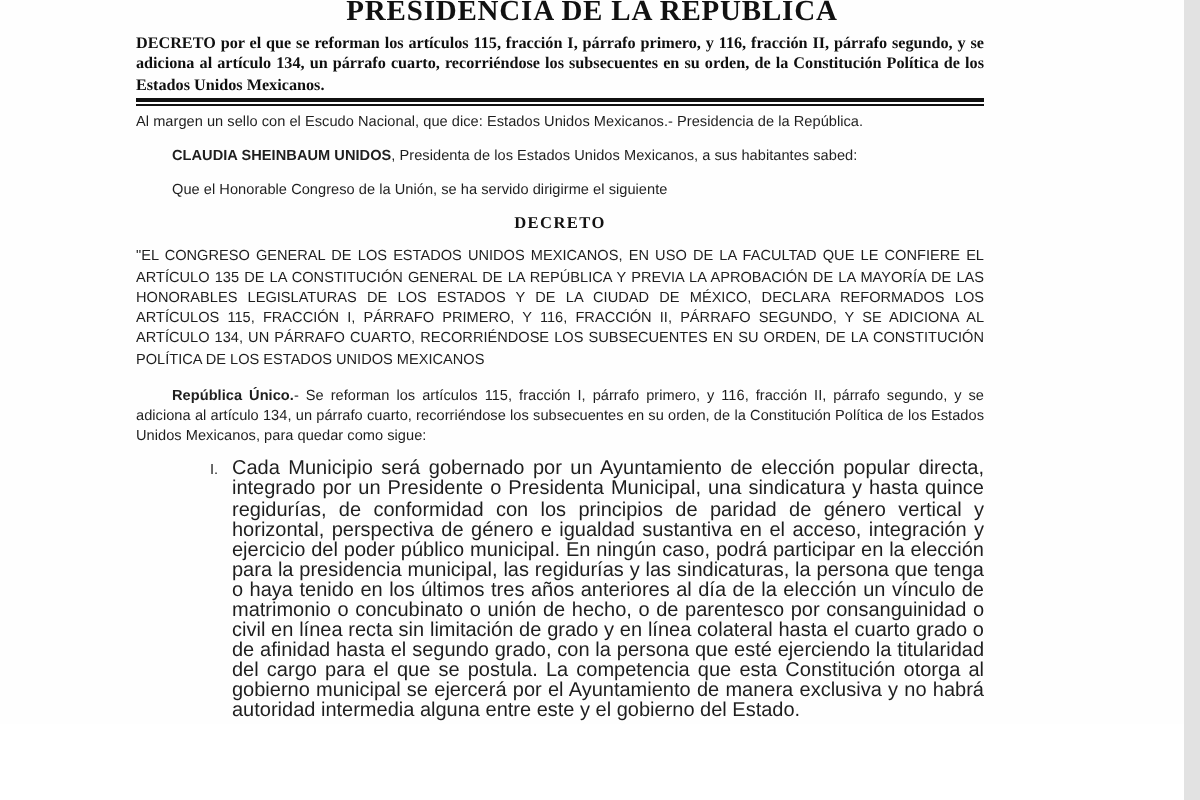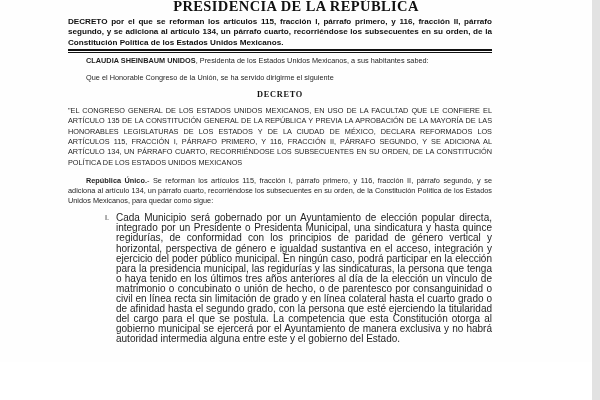--- a/index.html
+++ b/index.html
@@ -49,21 +49,21 @@
     top: -2px;
     left: 0;
     right: 0;
   }
 
   .decreto-head {
     position: absolute;
     top: 17px;
     left: 68px;
     width: 424px;
-    font-family: Liberation Sans, sans-serif;
+    font-family: Liberation Serif, serif;
     font-weight: bold;
     font-size: 8.1px;
     line-height: 10.4px;
     text-align: justify;
     text-align-last: left;
     color: #0f0f0f;
   }
 
   .rule-double {
     position: absolute;
@@ -155,20 +155,21 @@
 <div class="page-sheet">
 
   <h1 class="doc-title">PRESIDENCIA DE LA REPÚBLICA</h1>
 
   <div class="decreto-head">DECRETO por el que se reforman los artículos 115, fracción I, párrafo primero, y 116, fracción II, párrafo segundo, y se adiciona al artículo 134, un párrafo cuarto, recorriéndose los subsecuentes en su orden, de la Constitución Política de los Estados Unidos Mexicanos.</div>
 
   <div class="rule-double"></div>
 
   <div class="body-region">
 
+    <p class="para">Al margen un sello con el Escudo Nacional, que dice: Estados Unidos Mexicanos.- Presidencia de la República.</p>
 
     <p class="para indent">
       <span class="bold">CLAUDIA SHEINBAUM UNIDOS</span><span>, Presidenta de los Estados Unidos Mexicanos, a sus habitantes sabed:</span>
     </p>
 
     <p class="para indent">Que el Honorable Congreso de la Unión, se ha servido dirigirme el siguiente</p>
 
     <p class="center-head">DECRETO</p>
 
     <div class="caps-block">"EL CONGRESO GENERAL DE LOS ESTADOS UNIDOS MEXICANOS, EN USO DE LA FACULTAD QUE LE CONFIERE EL ARTÍCULO 135 DE LA CONSTITUCIÓN GENERAL DE LA REPÚBLICA Y PREVIA LA APROBACIÓN DE LA MAYORÍA DE LAS HONORABLES LEGISLATURAS DE LOS ESTADOS Y DE LA CIUDAD DE MÉXICO, DECLARA REFORMADOS LOS ARTÍCULOS 115, FRACCIÓN I, PÁRRAFO PRIMERO, Y 116, FRACCIÓN II, PÁRRAFO SEGUNDO, Y SE ADICIONA AL ARTÍCULO 134, UN PÁRRAFO CUARTO, RECORRIÉNDOSE LOS SUBSECUENTES EN SU ORDEN, DE LA CONSTITUCIÓN POLÍTICA DE LOS ESTADOS UNIDOS MEXICANOS</div>

